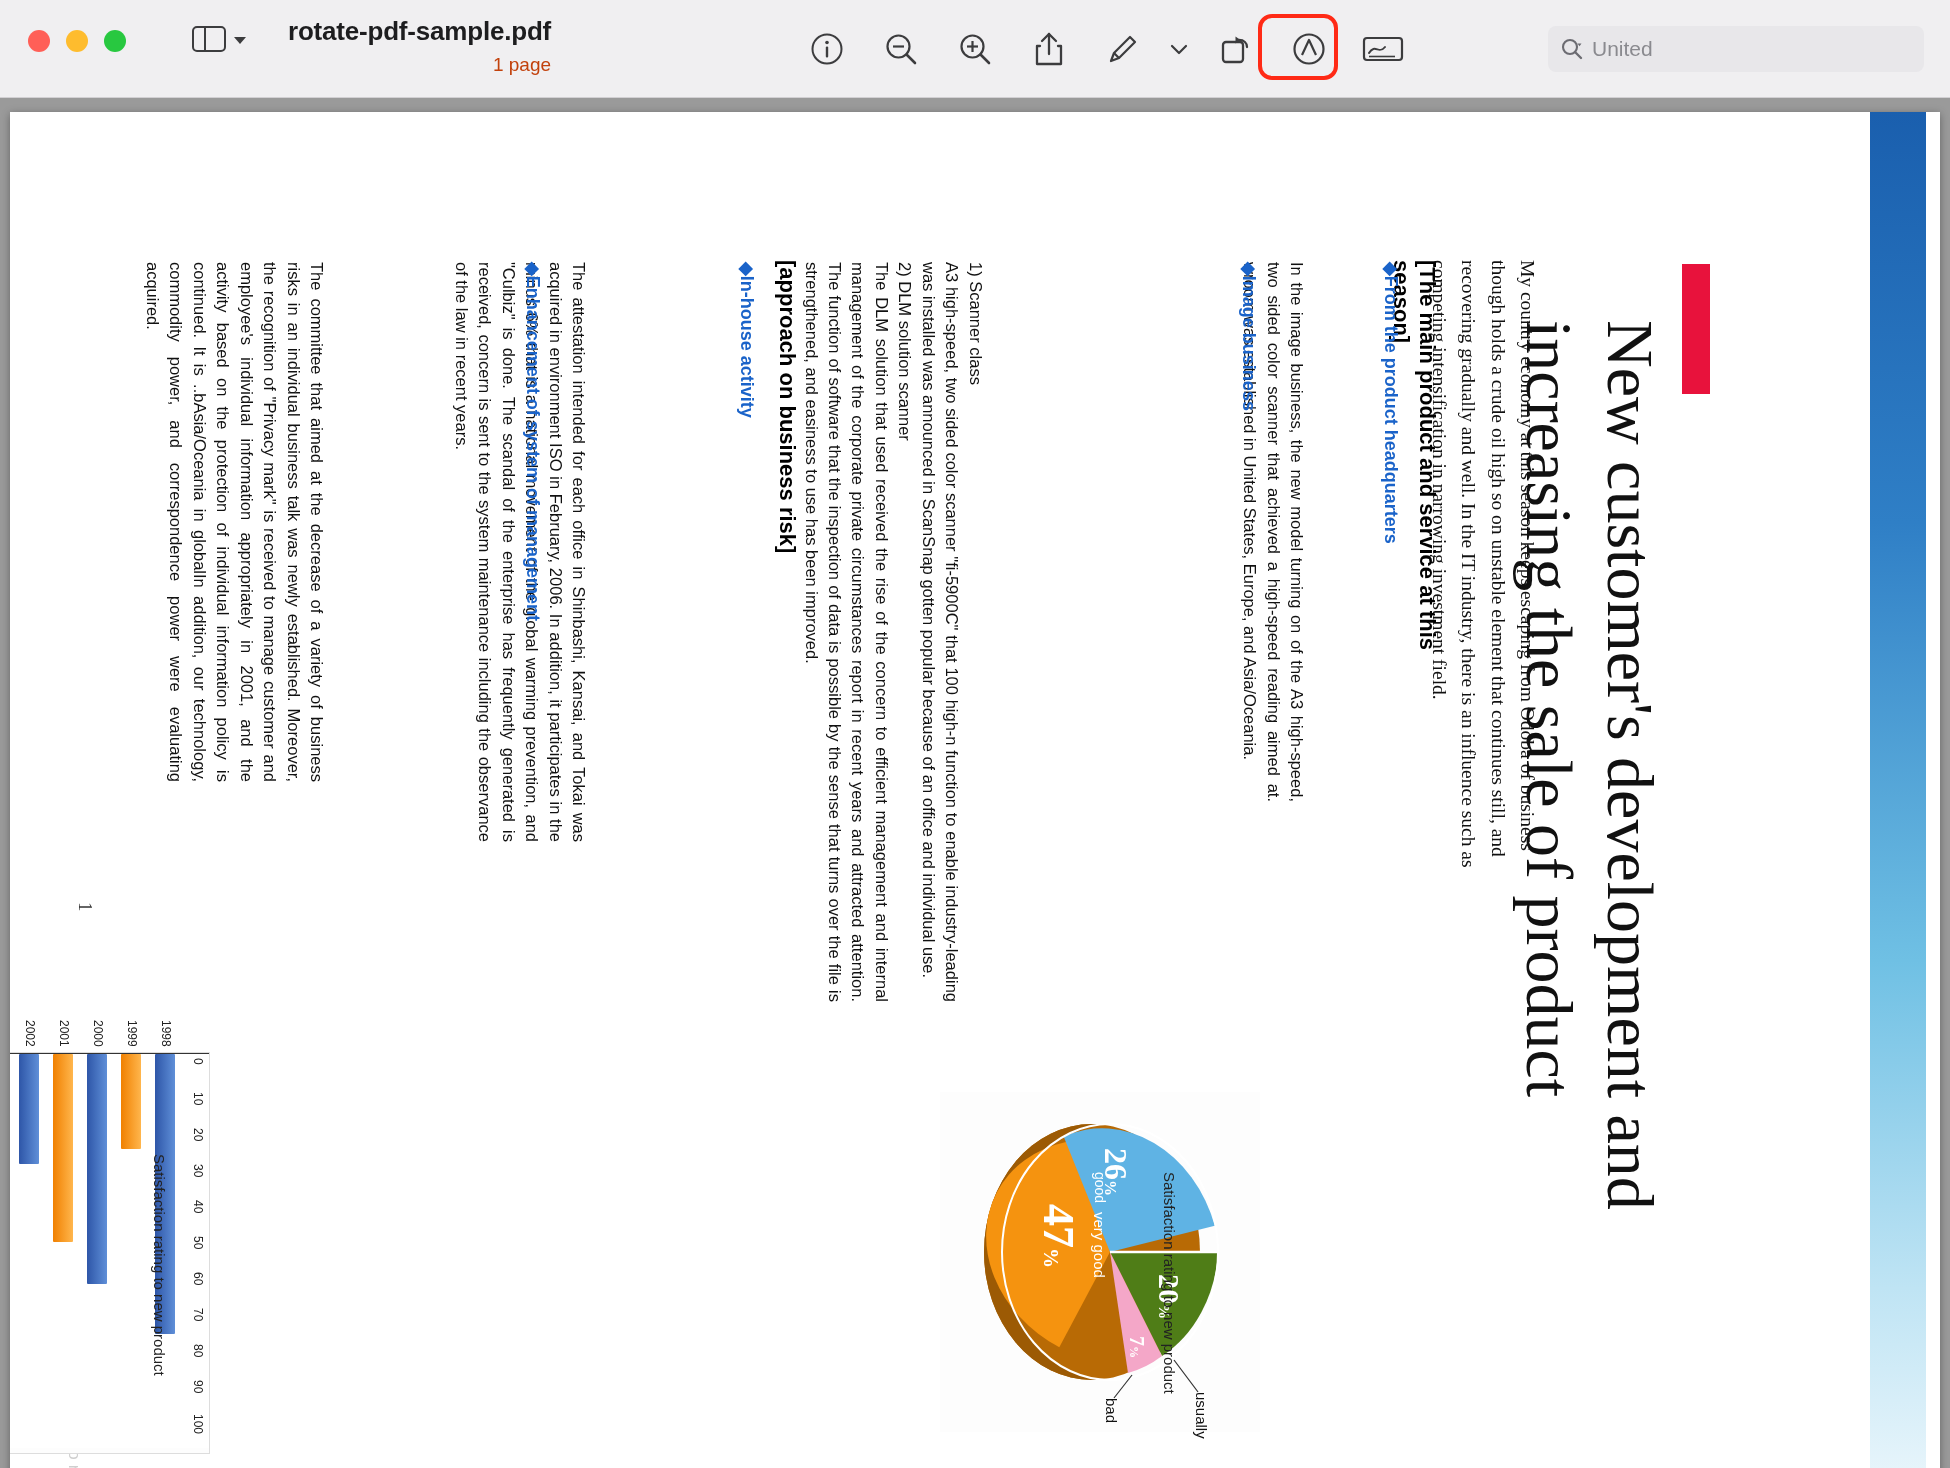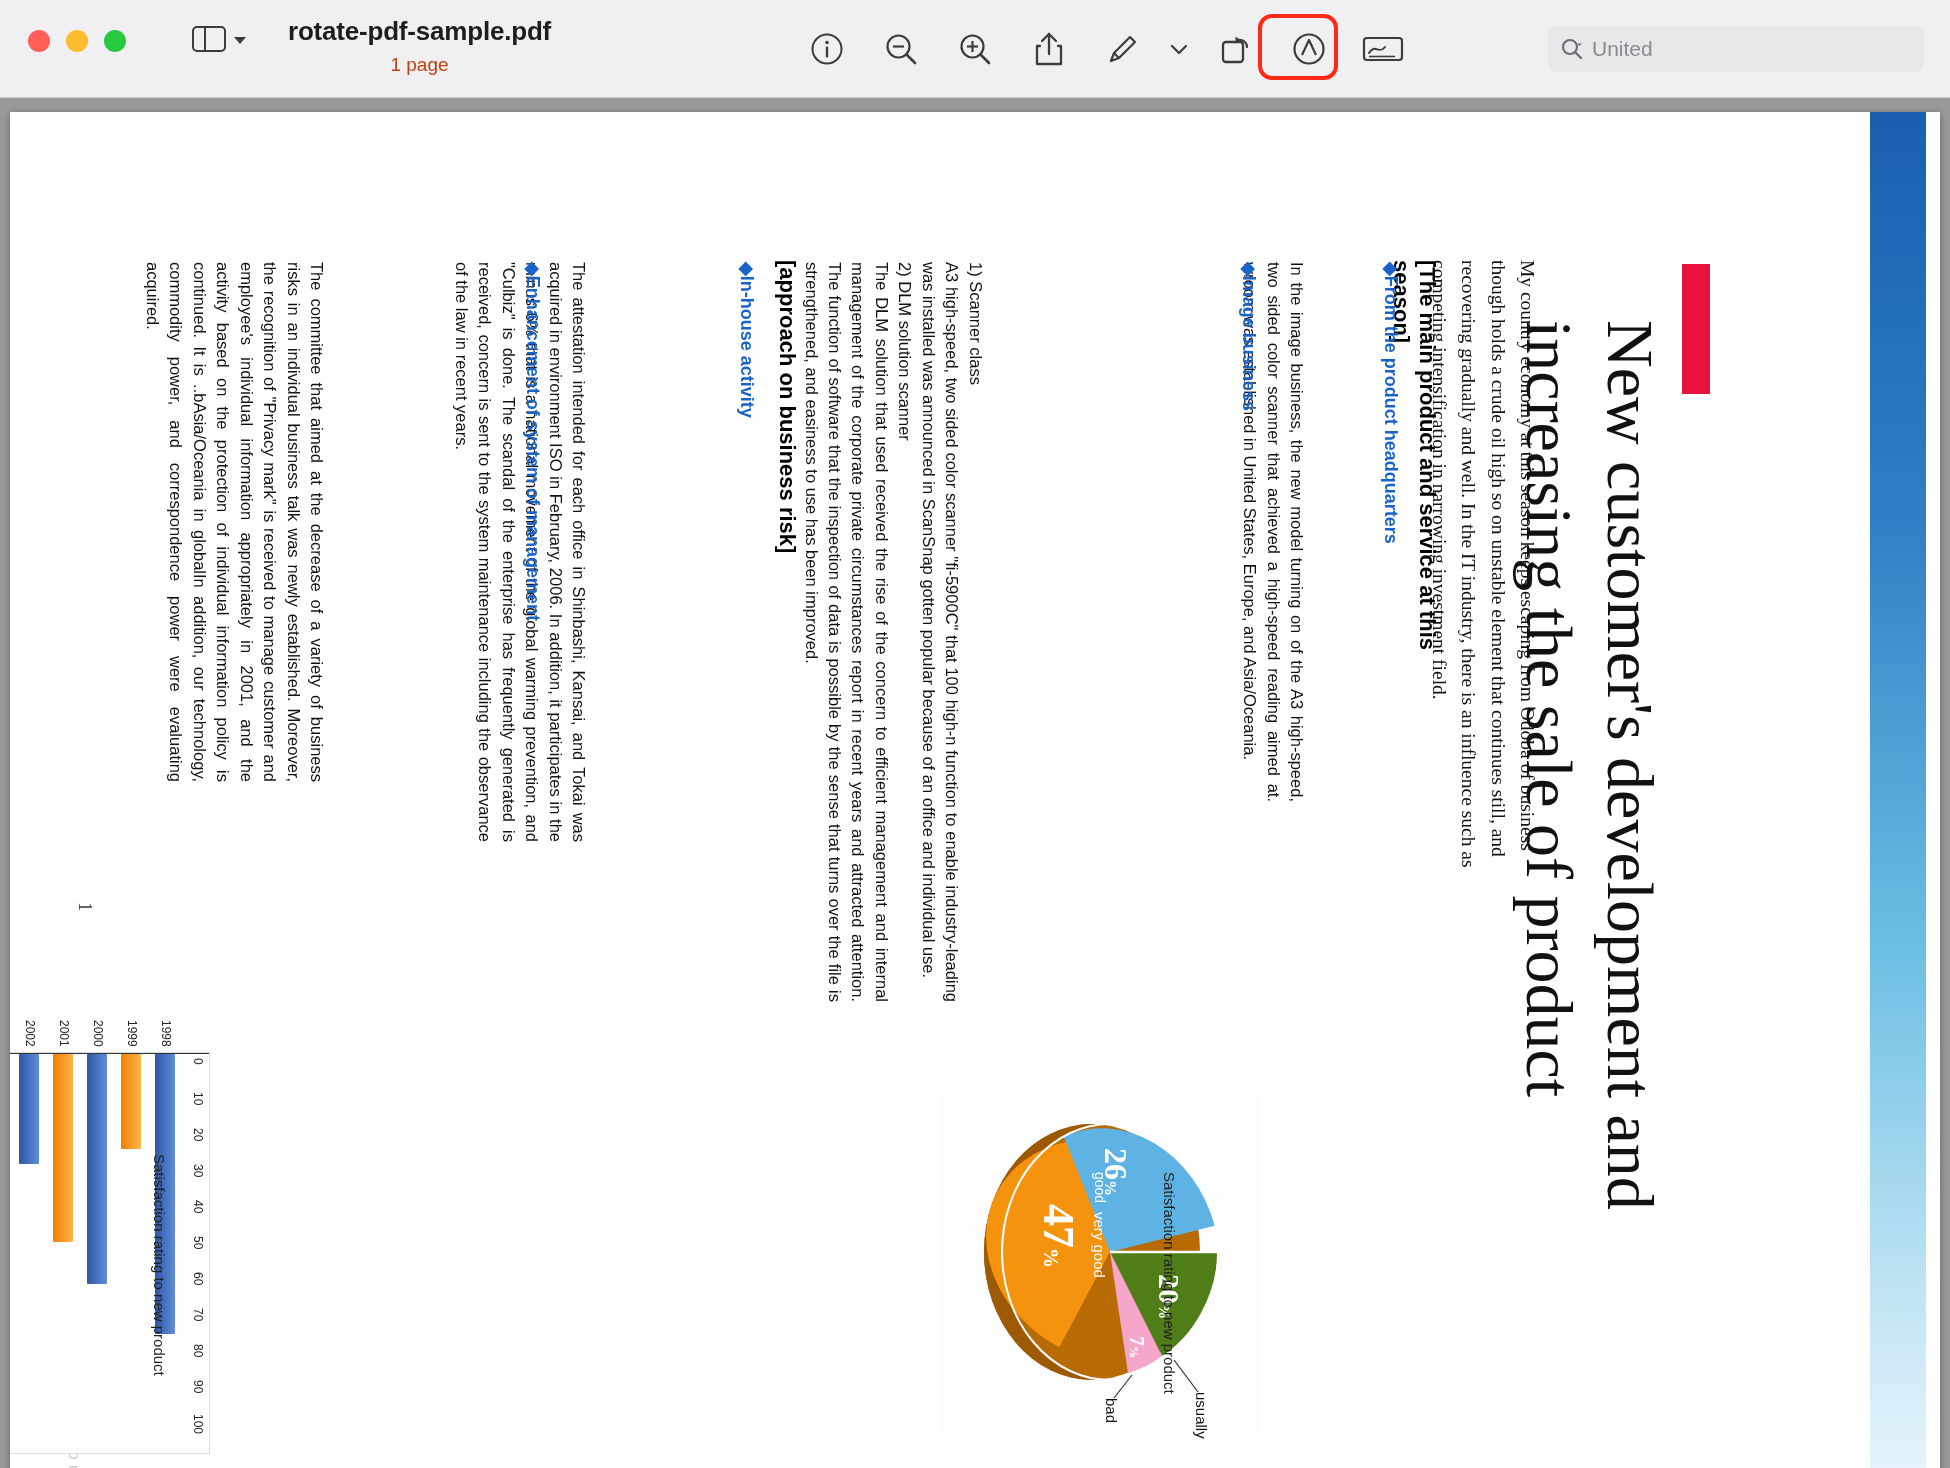--- a/index.html
+++ b/index.html
@@ -61,21 +61,21 @@
     width: 0; height: 0;
     border-left: 6px solid transparent;
     border-right: 6px solid transparent;
     border-top: 7px solid #3c3c3e;
     margin-top: 3px;
   }
 
   .doc-title-wrap {
     position: absolute;
     left: 288px; top: 16px;
-    text-align: center;
+    text-align: right;
   }
   .doc-title {
     font-size: 26px;
     font-weight: bold;
     color: #1d1d1f;
     letter-spacing: -0.2px;
   }
   .doc-subtitle {
     font-size: 19px;
     color: #c2410c;

